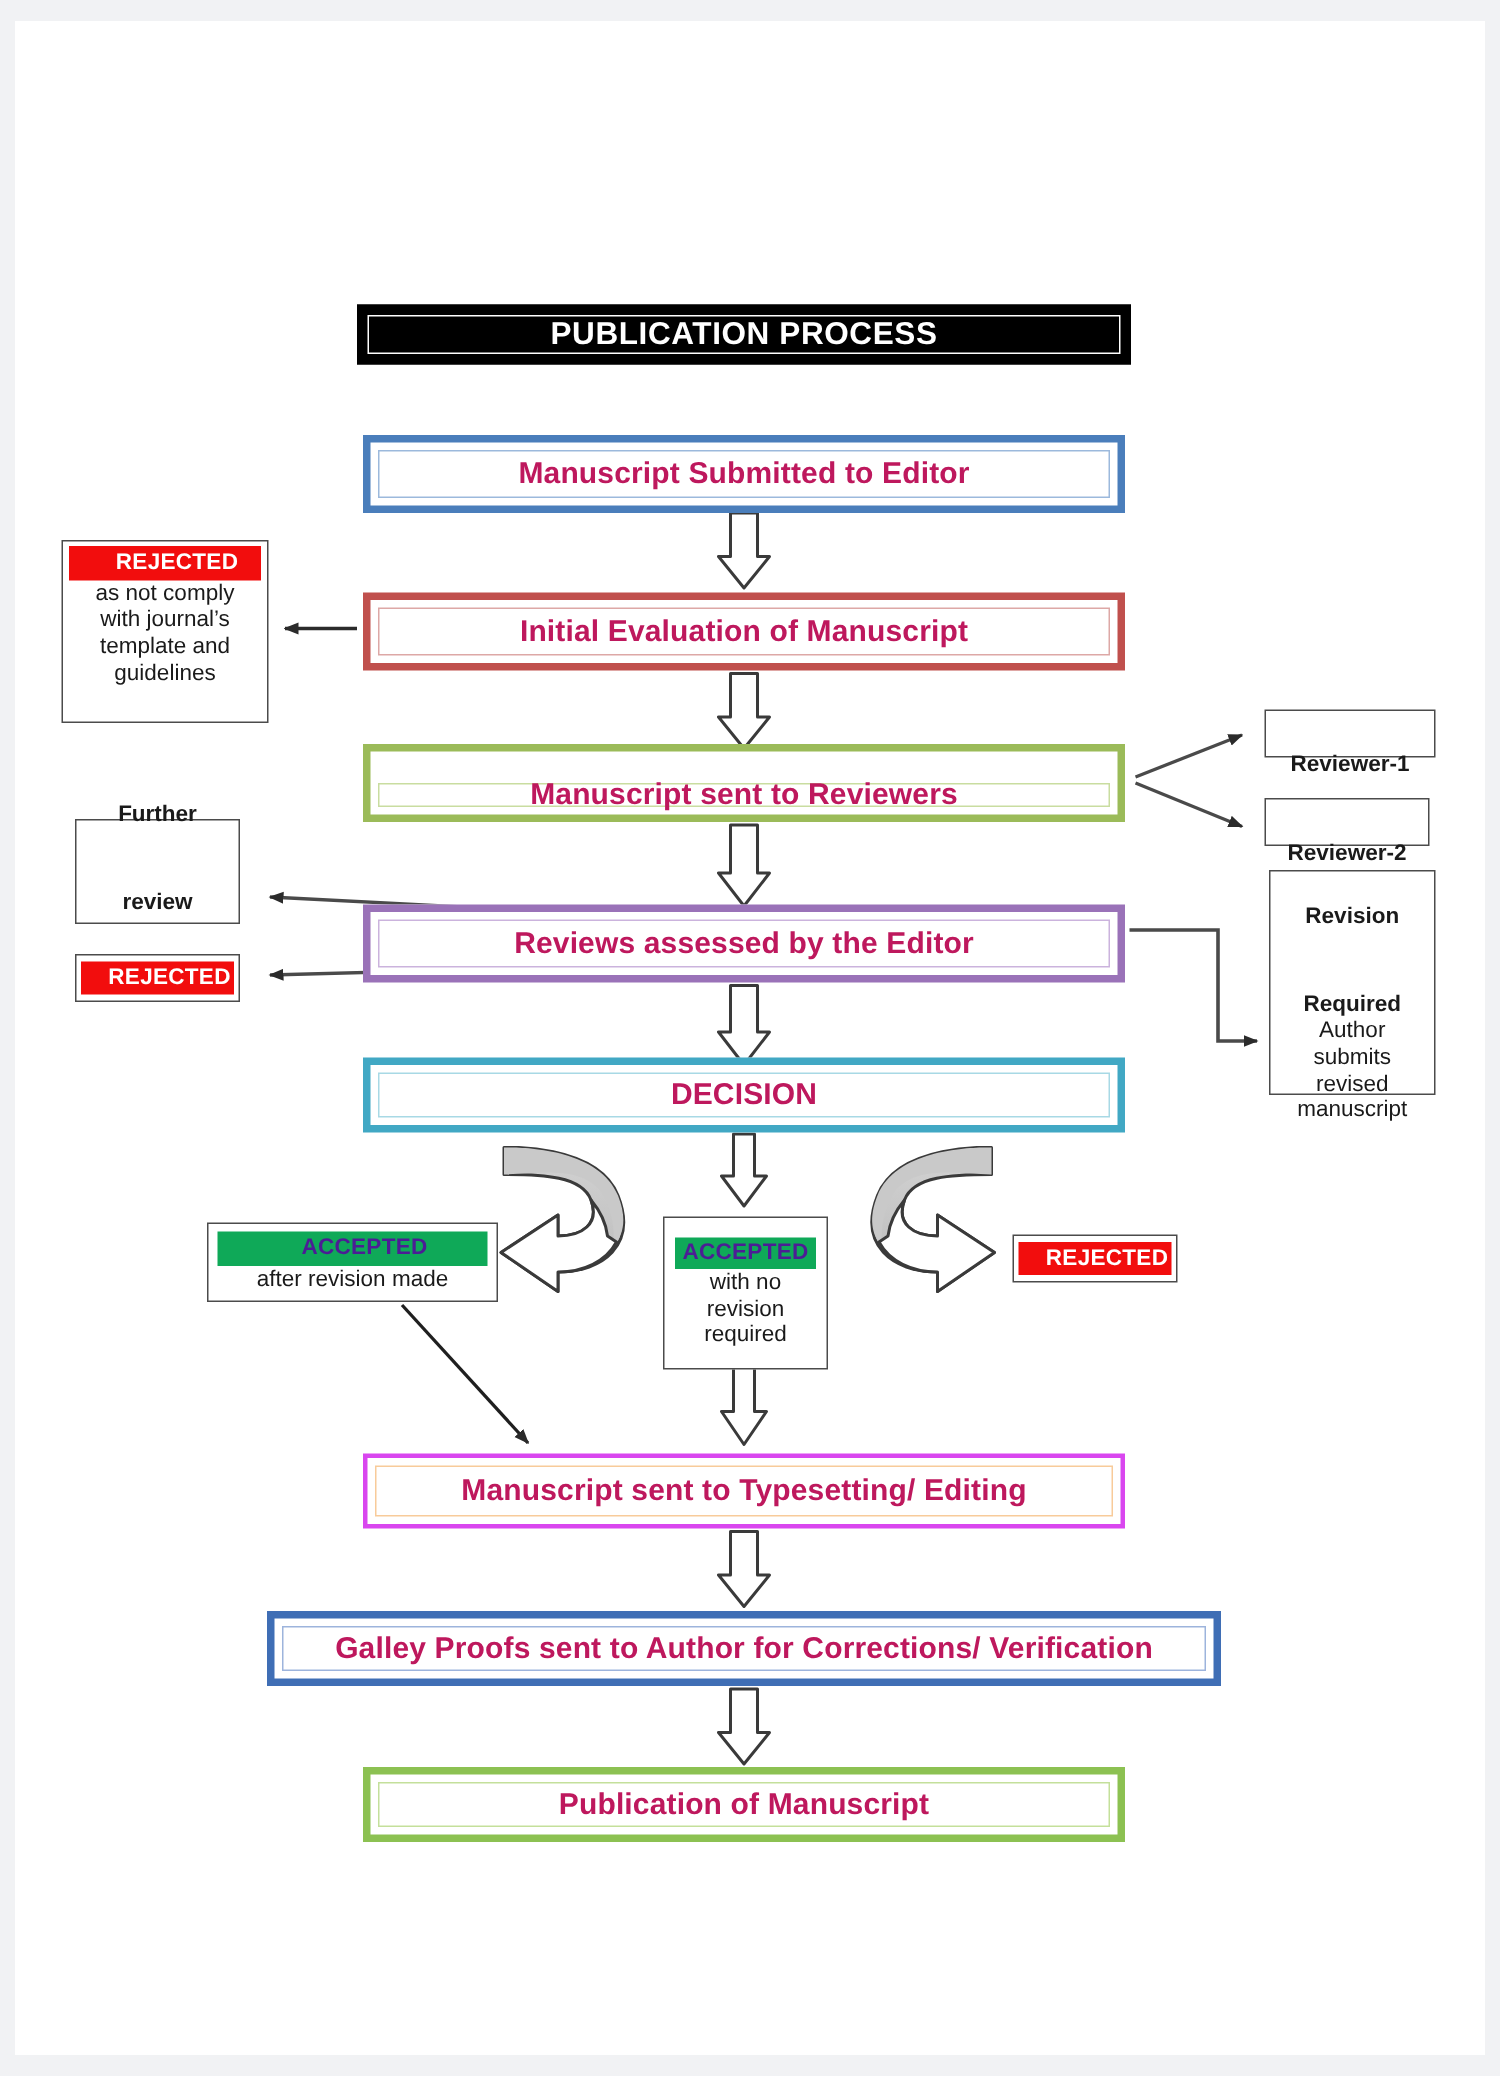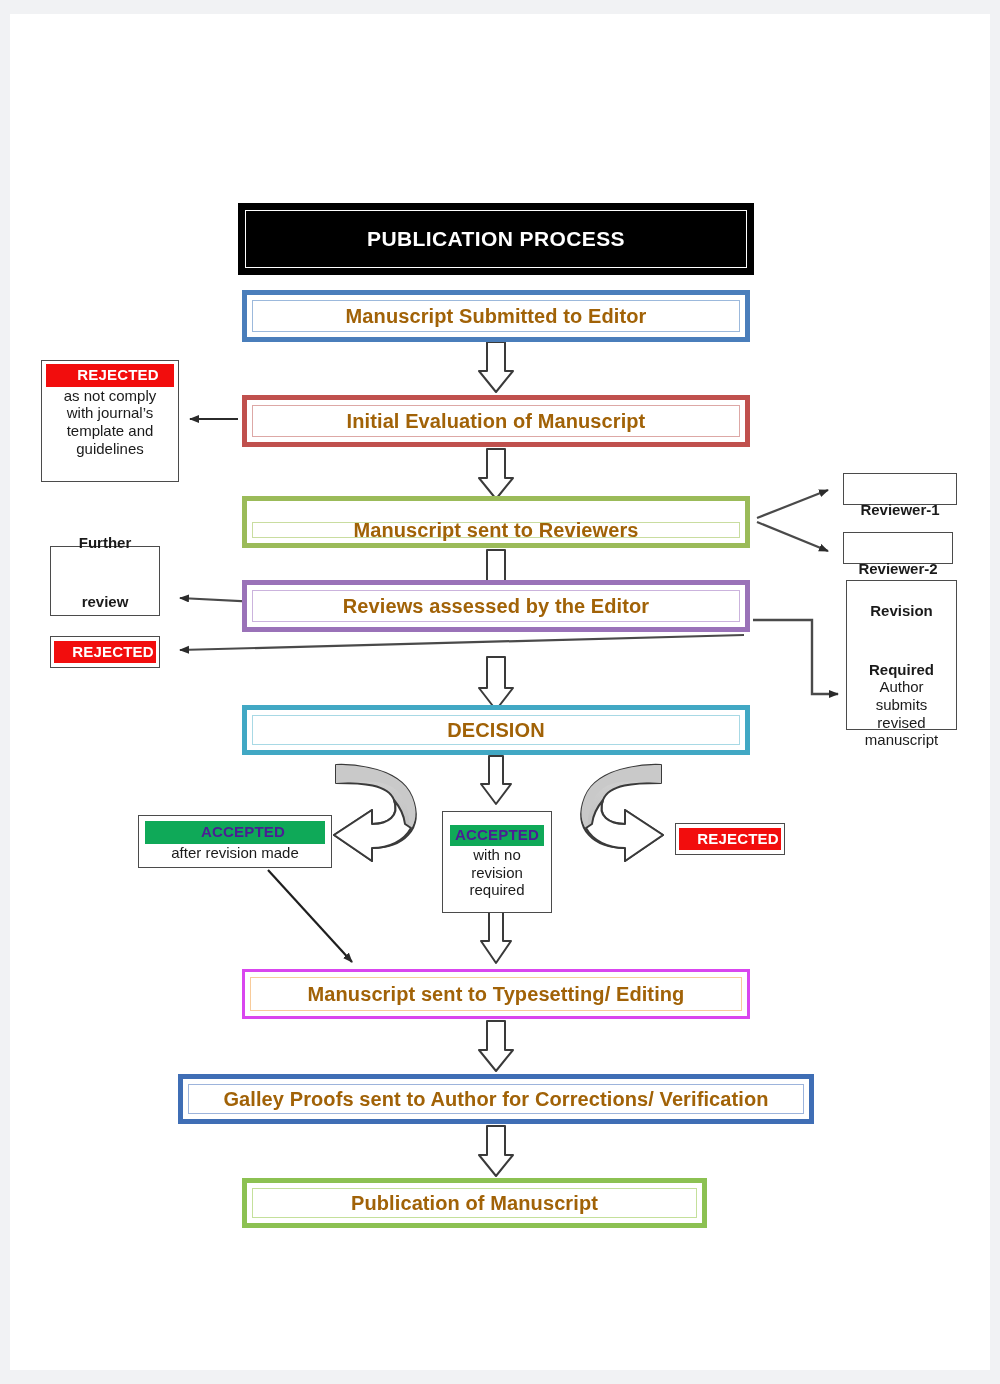--- a/index.html
+++ b/index.html
@@ -52,21 +52,21 @@
     background: #ffffff;
     display: flex;
     align-items: center;
     justify-content: center;
   }
   .proc .label {
     position: relative;
     z-index: 2;
     font-weight: bold;
     font-size: 20px;
-    color: #a16207;
+    color: #be185d;
     letter-spacing: 0.1px;
   }
   
   #title-box {
     background: #000000;
     border: 2px solid #000000;
   }
   #title-box .inner {
     border-color: #ffffff;
     background: #000000;
@@ -201,21 +201,21 @@
                L625,861 L663,835 L625,810 L625,824
                C609,824 597,816 603,800
                C598,806 593,815 592,824 Z" fill="#ffffff" stroke="#3a3a3a" stroke-width="2" stroke-linejoin="round"></path>
     </g>
 
     <g>
       <line x1="268" y1="870" x2="352" y2="962" stroke="#1f1f1f" stroke-width="2.2" marker-end="url(#solidArrow)"></line>
     </g>
   </svg>
 
-  <div class="node proc" id="title-box" style="left:238px; top:203px; width:516px; height:72px;">
+  <div class="node proc" id="title-box" style="left:238px; top:203px; width:516px; height:40px;">
     <div class="inner">
       <span class="label">PUBLICATION PROCESS</span>
     </div>
   </div>
 
   <div class="node proc" style="left:242px; top:290px; width:508px; height:52px; border:5px solid #4a7ebb;">
     <div class="inner" style="border-color:#9cb9dc;">
       <span class="label">Manuscript Submitted to Editor</span>
     </div>
   </div>
@@ -225,21 +225,21 @@
       <span class="label">Initial Evaluation of Manuscript</span>
     </div>
   </div>
 
   <div class="node proc" style="left:242px; top:496px; width:508px; height:52px; border:5px solid #9bbb59;">
     <div class="inner" style="border-color:#c9dda0;margin-top:16px;">
       <span class="label">Manuscript sent to Reviewers</span>
     </div>
   </div>
 
-  <div class="node proc" style="left:242px; top:580px; width:508px; height:52px; border:5px solid #9a72b8;">
+  <div class="node proc" style="left:242px; top:603px; width:508px; height:52px; border:5px solid #9a72b8;">
     <div class="inner" style="border-color:#cbb3dd;">
       <span class="label">Reviews assessed by the Editor</span>
     </div>
   </div>
 
   <div class="node proc" style="left:242px; top:705px; width:508px; height:50px; border:5px solid #41a8c4;">
     <div class="inner" style="border-color:#a8d9e5;">
       <span class="label">DECISION</span>
     </div>
   </div>
@@ -249,21 +249,21 @@
       <span class="label">Manuscript sent to Typesetting/ Editing</span>
     </div>
   </div>
 
   <div class="node proc" style="left:178px; top:1074px; width:636px; height:50px; border:5px solid #3f6eb5;">
     <div class="inner" style="border-color:#9db4dc;">
       <span class="label">Galley Proofs sent to Author for Corrections/ Verification</span>
     </div>
   </div>
 
-  <div class="node proc" style="left:242px; top:1178px; width:465px; height:50px; border:5px solid #8cc152;padding-left:34px;">
+  <div class="node proc" style="left:242px; top:1178px; width:508px; height:50px; border:5px solid #8cc152;padding-left:34px;">
     <div class="inner" style="border-color:#c4e09b;">
       <span class="label">Publication of Manuscript</span>
     </div>
   </div>
 
   <div class="node plain" style="left:41px; top:360px; width:138px; height:122px; justify-content:flex-start;">
     <span class="tagline tag-red">REJECTED</span>
     <span class="ln">as not comply</span>
     <span class="ln">with journal’s</span>
     <span class="ln">template and</span>

